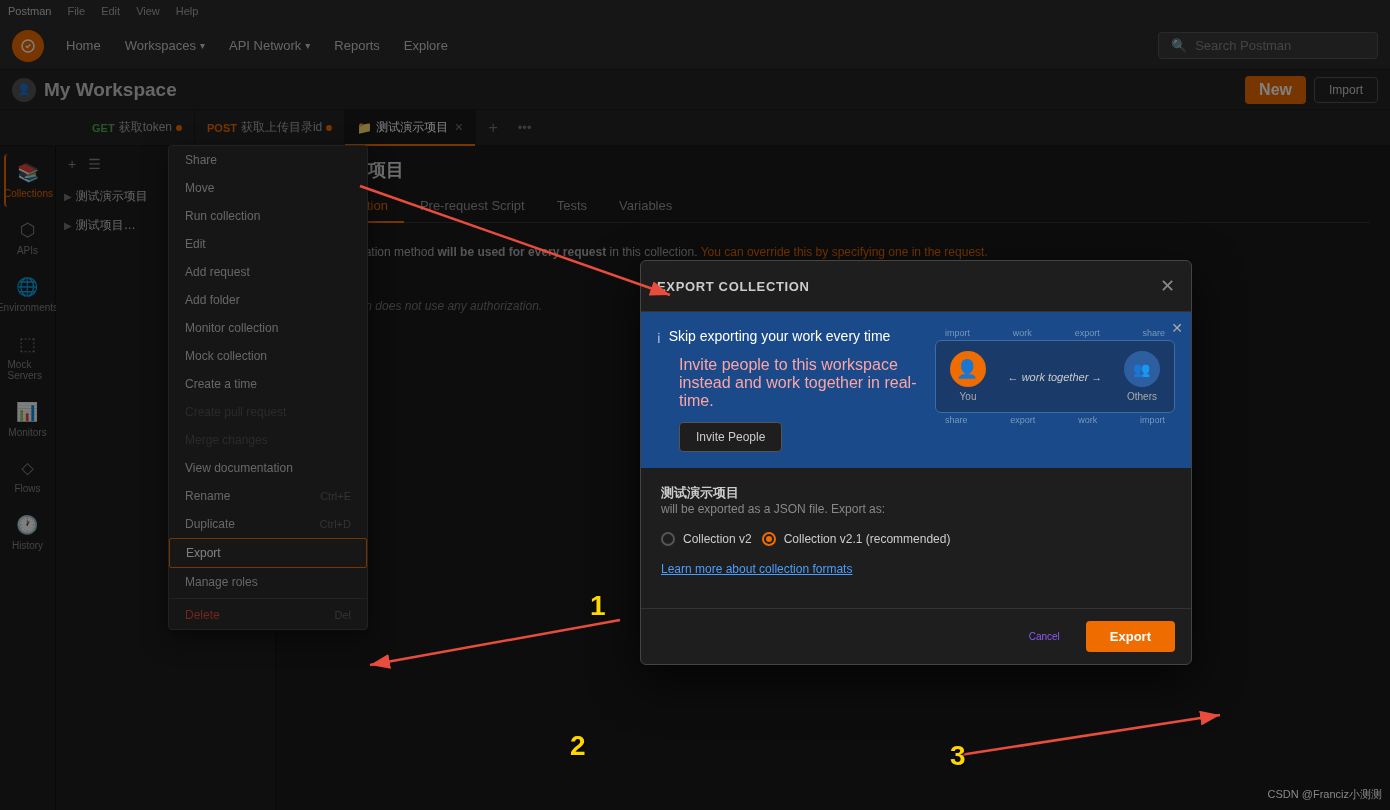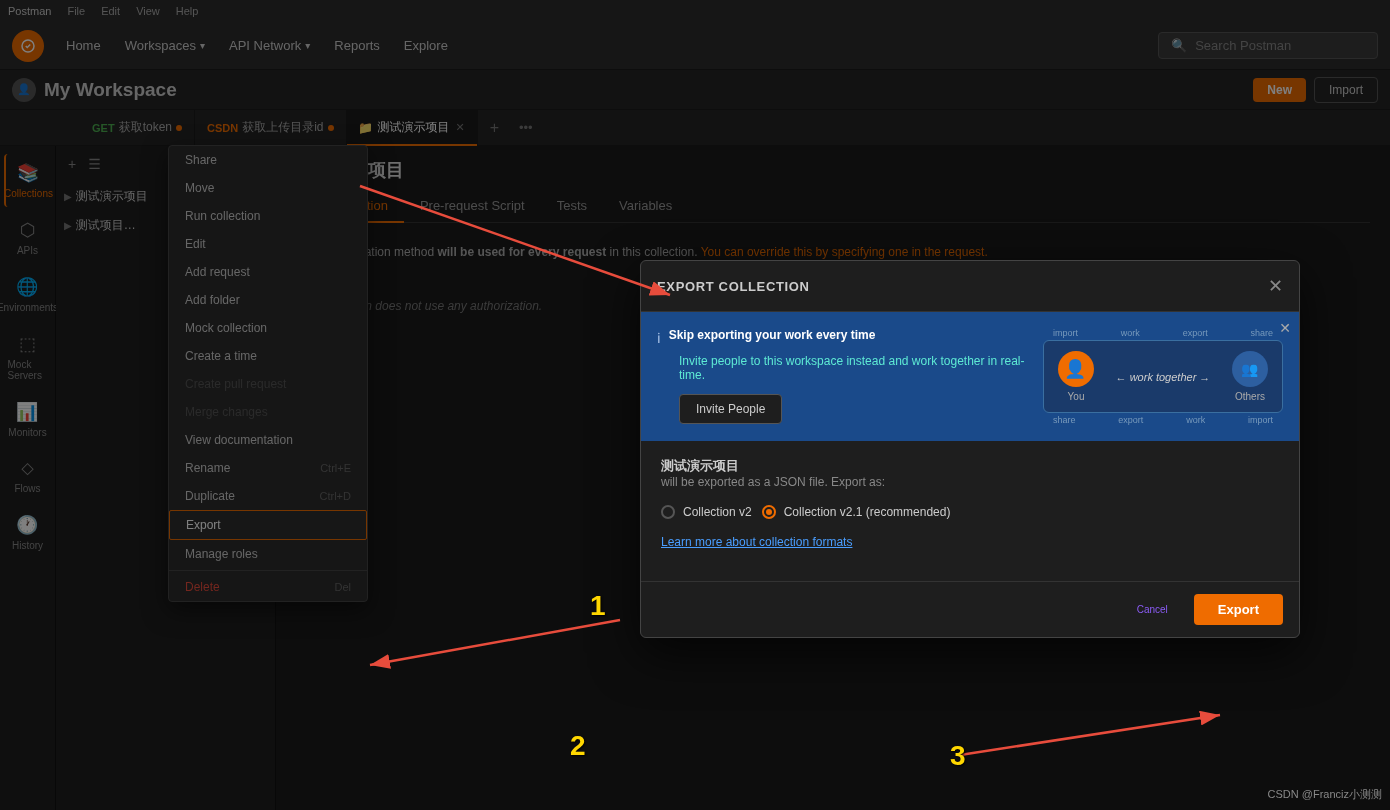--- a/index.html
+++ b/index.html
@@ -16,21 +16,21 @@
     .topnav .logo { width: 32px; height: 32px; background: #ef6c00; border-radius: 50%; display: flex; align-items: center; justify-content: center; margin-right: 8px; }
     .topnav .logo svg { width: 18px; height: 18px; }
     .nav-item { padding: 6px 10px; border-radius: 4px; cursor: pointer; color: #ccc; font-size: 13px; display: flex; align-items: center; gap: 4px; }
     .nav-item .chevron { font-size: 10px; }
     .search-bar { margin-left: auto; background: #3a3a3a; border: 1px solid #555; border-radius: 4px; padding: 5px 12px; width: 220px; display: flex; align-items: center; gap: 8px; color: #888; cursor: pointer; }
 
     
     .workspace-header { background: #242424; height: 40px; display: flex; align-items: center; padding: 0 12px; border-bottom: 1px solid #1a1a1a; }
     .workspace-header .user-icon { width: 24px; height: 24px; border-radius: 50%; background: #555; display: flex; align-items: center; justify-content: center; margin-right: 8px; font-size: 11px; }
     .workspace-name { font-size: 19px; color: #ccc; font-weight: 600; margin-right: auto; }
-    .btn-new { background: #ef6c00; color: white; border: none; padding: 5px 14px; border-radius: 4px; cursor: pointer; font-size: 12px; font-weight: 600; margin-right: 8px; text-align: right; }
+    .btn-new { background: #ef6c00; color: white; border: none; padding: 5px 14px; border-radius: 4px; cursor: pointer; font-size: 16px; font-weight: 600; margin-right: 8px; text-align: right; }
     .btn-import { background: transparent; color: #ccc; border: 1px solid #555; padding: 5px 14px; border-radius: 4px; cursor: pointer; font-size: 12px; }
 
     
     .tabs-bar { background: #242424; height: 36px; display: flex; align-items: center; border-bottom: 1px solid #1a1a1a; padding-left: 80px; }
     .tab { height: 36px; display: flex; align-items: center; padding: 0 12px; font-size: 12px; color: #aaa; cursor: pointer; border-right: 1px solid #1a1a1a; position: relative; white-space: nowrap; }
     .tab.active { background: #1a1a1a; color: #fff; }
     .tab .method { font-size: 11px; font-weight: 600; margin-right: 4px; }
     .tab .method.get { color: #4CAF50; text-align: right; }
     .tab .method.post { color: #ef6c00; }
     .tab .dot { width: 6px; height: 6px; border-radius: 50%; background: #ef6c00; margin-left: 4px; }
@@ -77,30 +77,30 @@
     .content-tab { padding: 8px 16px; cursor: pointer; color: #999; font-size: 13px; border-bottom: 2px solid transparent; margin-bottom: -1px; }
     .content-tab.active { color: #ef6c00; border-bottom-color: #ef6c00; }
     .content-body { padding: 20px; flex: 1; }
     .auth-note { color: #aaa; font-size: 12px; margin-bottom: 16px; line-height: 1.5; }
     .auth-note .highlight { color: #ef6c00; }
     .type-label { color: #999; font-size: 12px; margin-bottom: 8px; }
     .no-auth-text { color: #777; font-size: 12px; font-style: italic; }
 
     
     .overlay { position: absolute; top: 0; left: 0; right: 0; bottom: 0; background: rgba(0,0,0,0.5); z-index: 200; }
-    .dialog { position: absolute; left: 640px; top: 260px; width: 660px; background: #1e1e1e; border-radius: 6px; border: 1px solid #444; z-index: 300; box-shadow: 0 16px 48px rgba(0,0,0,0.7); overflow: hidden; }
+    .dialog { position: absolute; left: 640px; top: 260px; width: 552px; background: #1e1e1e; border-radius: 6px; border: 1px solid #444; z-index: 300; box-shadow: 0 16px 48px rgba(0,0,0,0.7); overflow: hidden; }
     .dialog-title-bar { padding: 14px 16px; display: flex; align-items: center; justify-content: space-between; border-bottom: 1px solid #333; }
     .dialog-title { font-size: 13px; font-weight: 600; color: #ccc; letter-spacing: 0.05em; }
     .dialog-close { background: none; border: none; color: #888; cursor: pointer; font-size: 18px; }
 
     
     .skip-banner { background: #1a4a8a; padding: 16px; display: flex; gap: 16px; position: relative; }
     .skip-banner-close { position: absolute; top: 8px; right: 8px; background: none; border: none; color: #aaa; cursor: pointer; font-size: 14px; }
-    .skip-banner-text h3 { color: #fff; font-size: 12px; font-weight: 700; margin-bottom: 6px; }
-    .skip-banner-text p { color: #5eead4; font-size: 12px; margin-bottom: 12px; }
+    .skip-banner-text h3 { color: #fff; font-size: 14px; font-weight: 400; margin-bottom: 6px; }
+    .skip-banner-text p { color: #fca5a5; font-size: 16px; margin-bottom: 12px; }
     .btn-invite { background: #1e1e1e; color: #ccc; border: 1px solid #555; padding: 7px 16px; border-radius: 4px; cursor: pointer; font-size: 12px; }
     .diagram-node { display: flex; flex-direction: column; align-items: center; gap: 4px; }
     .diagram-avatar { width: 36px; height: 36px; border-radius: 50%; display: flex; align-items: center; justify-content: center; font-size: 18px; }
     .avatar-you { background: #ef6c00; }
     .avatar-others { background: #2d5fa0; }
     .diagram-label { font-size: 10px; color: #aaa; }
 
     
     .export-form { padding: 16px 20px; }
     .export-collection-name { color: #ccc; font-size: 13px; font-weight: 600; }
@@ -175,21 +175,21 @@
   <button class="btn-import">Import</button>
 </div>
 
 <div class="tabs-bar">
   <div class="tab">
     <span class="method get">GET</span>
     <span>获取token</span>
     <span class="dot"></span>
   </div>
   <div class="tab">
-    <span class="method post">CSDN</span>
+    <span class="method post">POST</span>
     <span>获取上传目录id</span>
     <span class="dot"></span>
   </div>
   <div class="tab active">
     <span class="folder-icon">📁</span>
     <span>测试演示项目</span>
     <span class="close-btn">✕</span>
     <div class="tab-active-line"></div>
   </div>
   <div class="tab-plus">+</div>
@@ -261,20 +261,23 @@
         <span>Run collection</span>
       </div>
     <div class="menu-item">
         <span>Edit</span>
       </div>
     <div class="menu-item">
         <span>Add request</span>
       </div>
     <div class="menu-item">
         <span>Add folder</span>
+      </div>
+    <div class="menu-item">
+        <span>Monitor collection</span>
       </div>
     <div class="menu-item">
         <span>Mock collection</span>
       </div>
     <div class="menu-item">
         <span>Create a time</span>
       </div>
     <div class="menu-item disabled">
         <span>Create pull request</span>
       </div>

